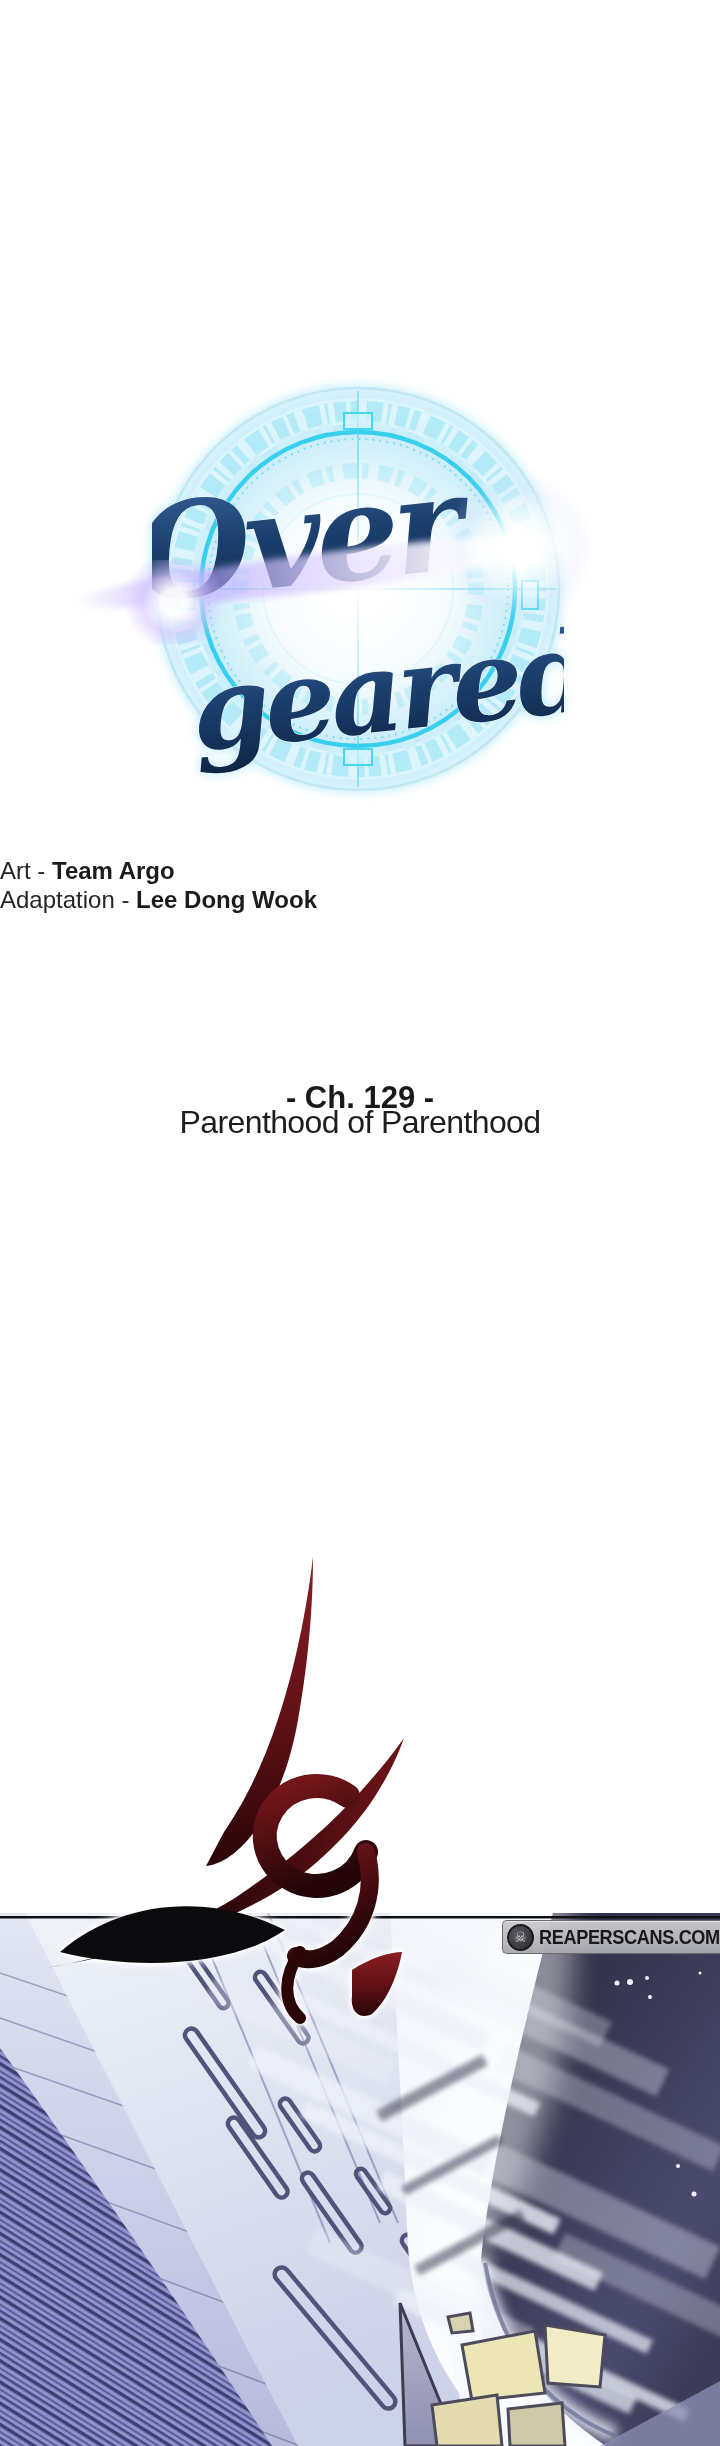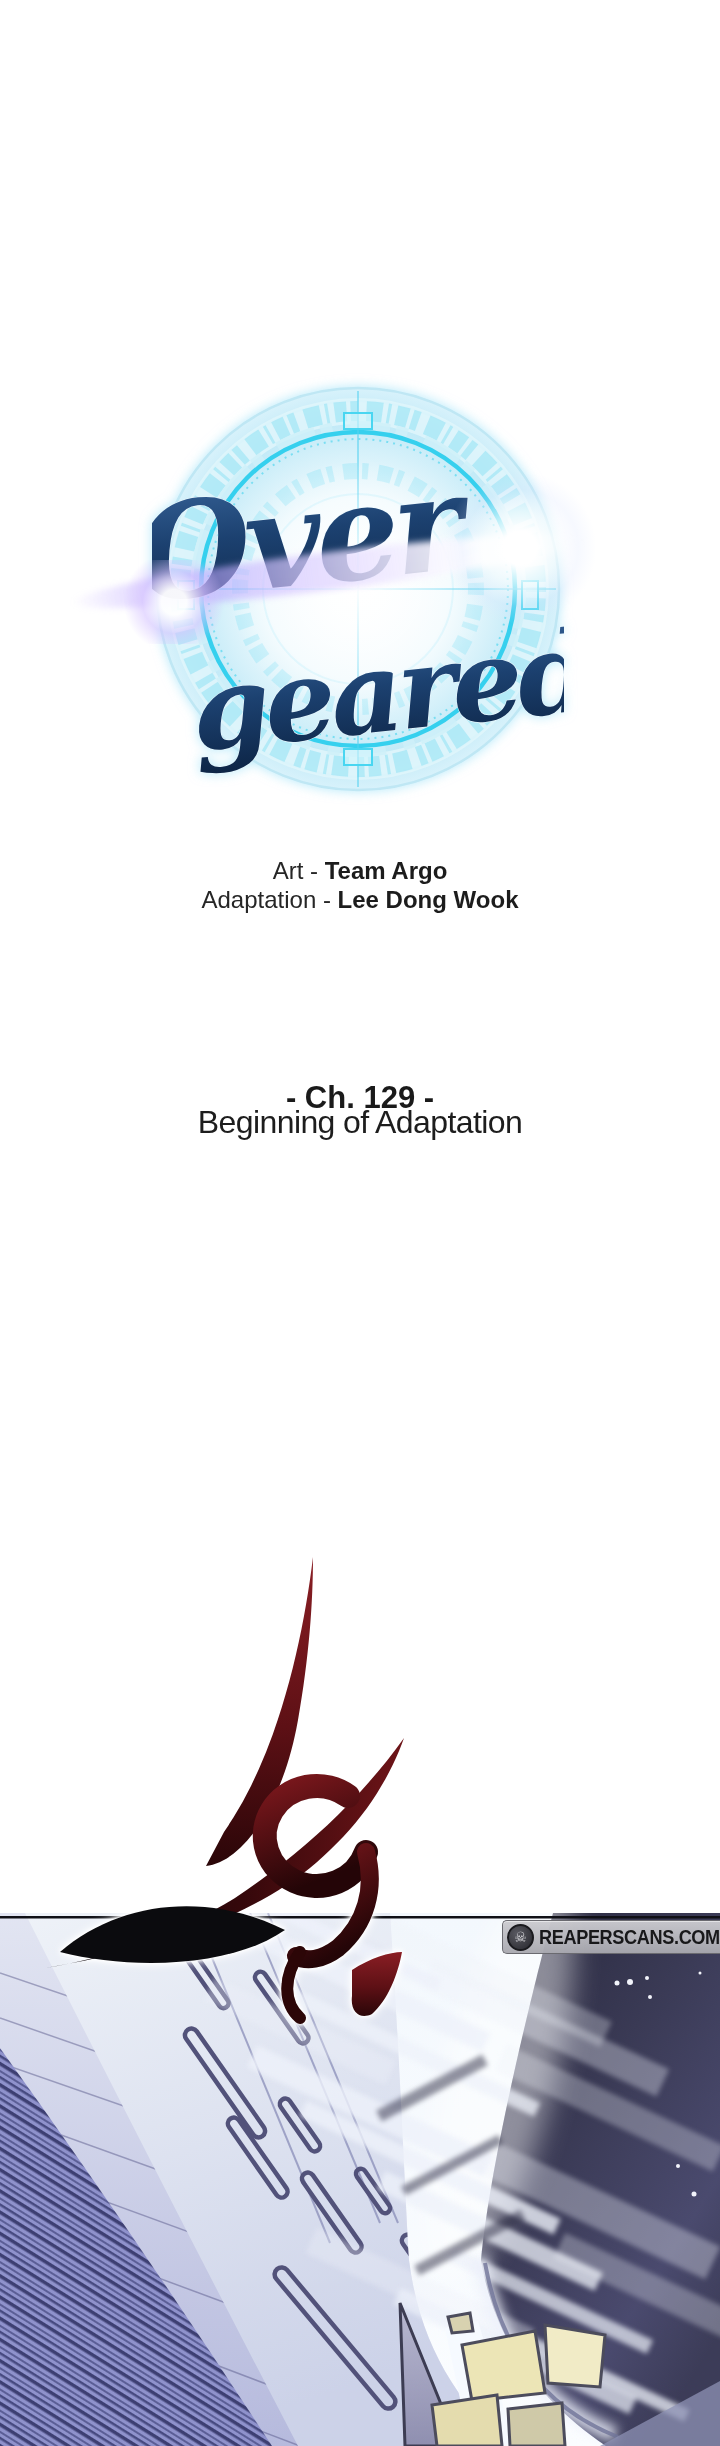--- a/index.html
+++ b/index.html
@@ -14,21 +14,21 @@
     fill:url(#navyGrad);stroke:#e9f6fc;stroke-width:1;paint-order:stroke;}
   .flare-streak{position:absolute;left:70px;top:552px;width:520px;height:38px;z-index:4;
     background:linear-gradient(90deg,rgba(150,120,255,0) 0%,rgba(168,140,255,.5) 20%,
       rgba(228,218,255,.8) 52%,rgba(255,255,255,.95) 78%,rgba(255,255,255,0) 100%);
     transform:rotate(-7deg);filter:blur(3px);border-radius:50%;}
   .flare-core{position:absolute;left:445px;top:473px;width:150px;height:150px;z-index:4;
     background:radial-gradient(circle,#ffffff 0 16%,rgba(255,255,255,.65) 34%,rgba(220,230,255,.25) 55%,transparent 72%);}
   .flare-left{position:absolute;left:118px;top:560px;width:112px;height:84px;z-index:4;
     background:radial-gradient(circle,rgba(255,255,255,.95) 0 18%,rgba(214,196,255,.6) 45%,transparent 72%);}
   
-  .credits{position:absolute;left:0;top:856px;width:720px;text-align:center;z-index:2;
+  .credits{position:absolute;left:0;top:856px;width:720px;text-align:left;z-index:2;
     color:#262626;font-size:24px;line-height:29px;}
   .credits b{font-weight:700;color:#1c1c1c;}
   .chapter-number{position:absolute;left:0;top:1032px;width:720px;text-align:center;z-index:2;
     font-size:31px;font-weight:700;color:#1a1a1a;margin-top:48px;}
   .chapter-title{position:absolute;left:0;top:1104px;width:720px;text-align:center;z-index:2;
     font-size:32px;font-weight:400;letter-spacing:-.6px;color:#1d1d1d;}
   
   .sig{position:absolute;left:0;top:1500px;z-index:5;pointer-events:none;
     filter:drop-shadow(0 0 1.5px #fff) drop-shadow(0 0 2px #fff) drop-shadow(0 0 5px rgba(255,255,255,.85));}
   
@@ -99,21 +99,21 @@
 <div class="flare-streak"></div>
 <div class="flare-core"></div>
 <div class="flare-left"></div>
 
 <div class="credits">
   <div><span>Art - </span><b>Team Argo</b></div>
   <div><span>Adaptation - </span><b>Lee Dong Wook</b></div>
 </div>
 
 <div class="chapter-number">- Ch. 129 -</div>
-<div class="chapter-title">Beginning of Adaptation</div>
+<div class="chapter-title">Parenthood of Parenthood</div>
 
 <svg class="sig" width="470" height="560" viewBox="0 0 470 560">
   <defs>
     <linearGradient id="gradSpike" x1="0" y1="0" x2="0" y2="1">
       <stop offset="0" stop-color="#8a1e24"></stop>
       <stop offset=".55" stop-color="#5d1015"></stop>
       <stop offset="1" stop-color="#2a0608"></stop>
     </linearGradient>
     <linearGradient id="gradSwoosh" x1="0" y1="0" x2="1" y2="0">
       <stop offset="0" stop-color="#0a0a0d"></stop>

